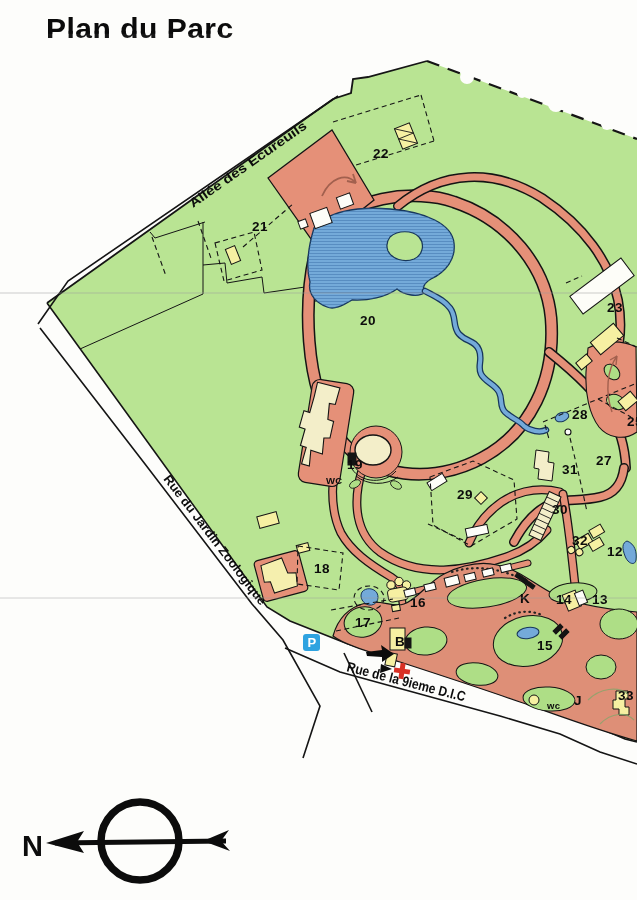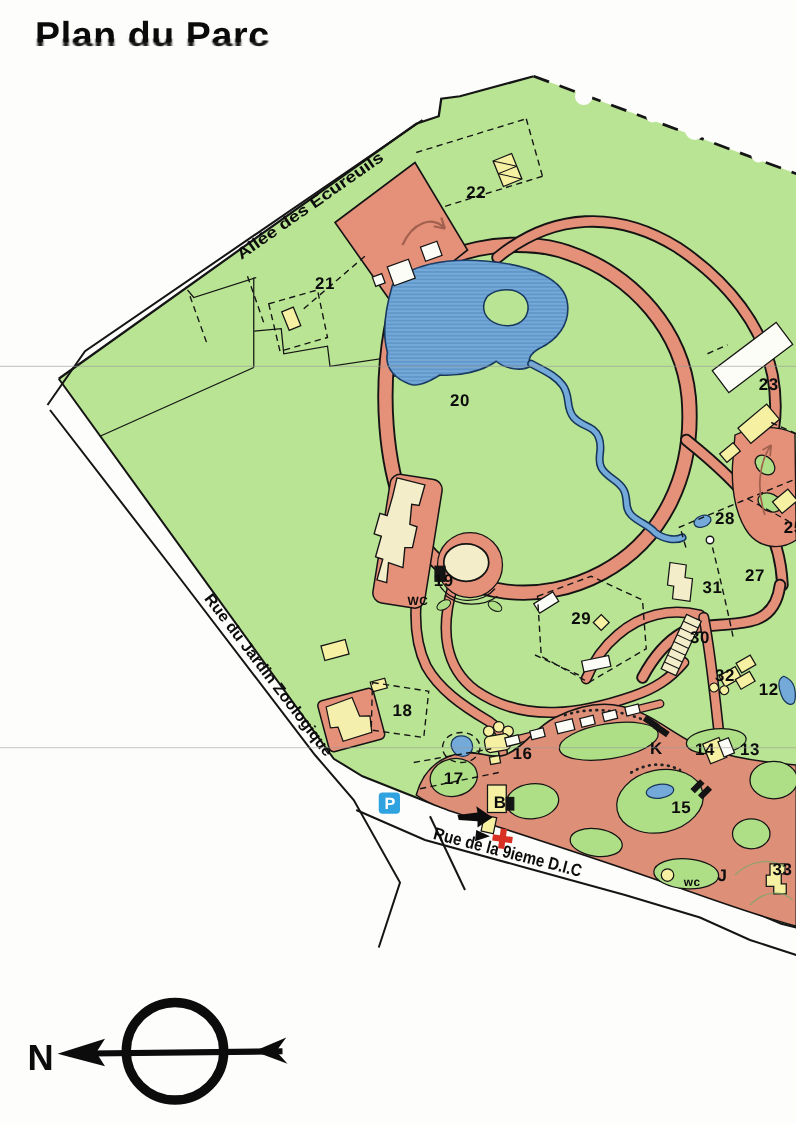--- a/index.html
+++ b/index.html
@@ -1,20 +1,20 @@
 <!DOCTYPE html>
 <html><head>
 <meta charset="utf-8">
 <style>
   html,body{margin:0;padding:0;background:#e8e8e8;}
   .page{position:relative;width:637px;height:900px;background:#fdfdfb;overflow:hidden;
         font-family:"Liberation Sans",sans-serif;}
   .page svg{position:absolute;left:0;top:0;}
   
-  .title-wrap{position:absolute;left:28px;top:12px;width:280px;height:68px;z-index:5;}
+  .title-wrap{position:absolute;left:46px;top:12px;width:280px;height:68px;z-index:5;}
   .title-wrap .t{position:absolute;left:0;top:0;font-weight:800;font-size:30px;letter-spacing:0.5px;
                  color:#0b0b0b;white-space:nowrap;font-family:"Liberation Sans",sans-serif;}
   .t1{clip-path:inset(0 0 36% 0);}
   .t2{top:17px;clip-path:inset(56% 0 10% 0);filter:blur(0.7px);transform:scaleY(0.85);opacity:0.95;}
   
   text{font-family:"Liberation Sans",sans-serif;}
   .maplbl{font-weight:700;font-size:13.5px;fill:#0c0c0c;letter-spacing:0.4px;}
   .maplbl.small{font-size:9.5px;}
   .street{font-weight:700;font-size:12.5px;fill:#0c0c0c;}
   .north{font-weight:700;font-size:29px;fill:#0c0c0c;}

